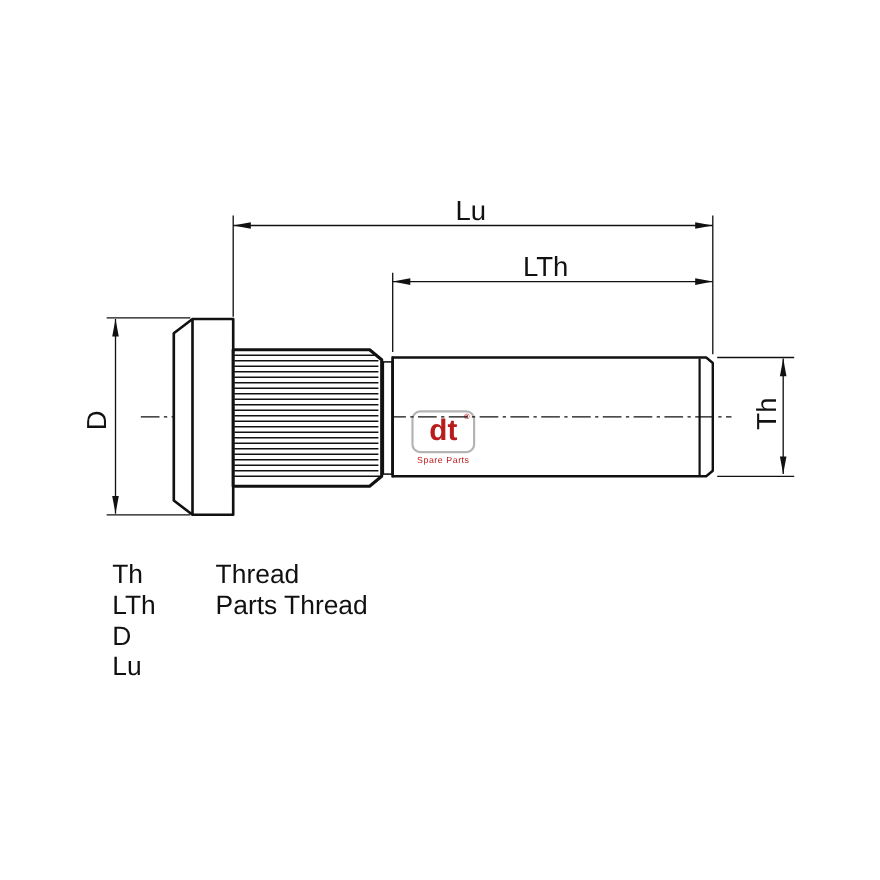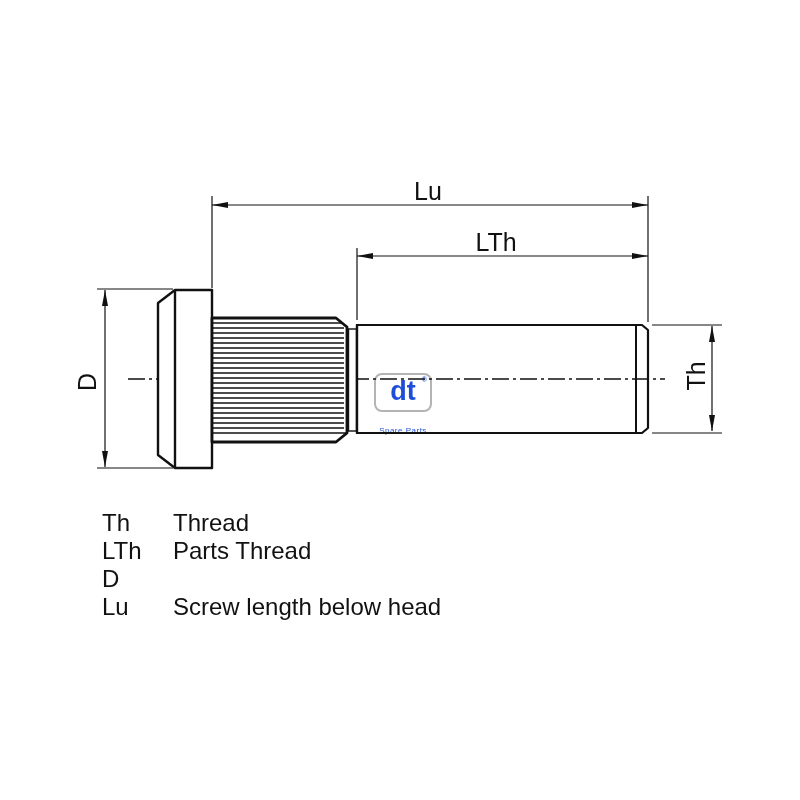--- a/index.html
+++ b/index.html
@@ -15,21 +15,21 @@
     background: #ffffff;
     overflow: hidden;
   }
   
   #logo {
     position: absolute;
     left: 374px;
     top: 373px;
     width: 58px;
     text-align: center;
-    color: #1d4ed8;
+    color: #b91c1c;
     z-index: 1;
     user-select: none;
   }
   #logo .logo-box {
     width: 54px;
     height: 35px;
     border: 2.5px solid #b4b4b4;
     border-radius: 8px;
     display: flex;
     align-items: center;
@@ -44,21 +44,21 @@
     transform: translatey(-1px);
   }
   #logo .logo-reg {
     position: absolute;
     top: 1px;
     right: 3px;
     font-size: 7px;
     font-weight: bold;
   }
   #logo .logo-caption {
-    margin-top: 14px;
+    margin-top: 2px;
     font-size: 8px;
     letter-spacing: 0.5px;
     white-space: nowrap;
   }
   
   #drawing {
     position: absolute;
     left: 0;
     top: 0;
     z-index: 2;
@@ -75,20 +75,21 @@
     display: flex;
     line-height: 28px;
     font-size: 24px;
   }
   #legend .legend-abbr {
     width: 71px;
     flex: 0 0 71px;
   }
   #legend .legend-desc {
     white-space: nowrap;
+    margin-left: 23px;
   }
   svg text {
     font-family: "Liberation Sans", sans-serif;
     fill: #111111;
   }
 </style>
 </head>
 <body>
 
 <div id="stage">
@@ -194,17 +195,16 @@
     </div>
     <div class="legend-row">
       <span class="legend-abbr">LTh</span>
       <span class="legend-desc">Parts Thread</span>
     </div>
     <div class="legend-row">
       <span class="legend-abbr">D</span>
     </div>
     <div class="legend-row">
       <span class="legend-abbr">Lu</span>
-      <span class="legend-desc">Screw length below head</span>
     </div>
   </div>
 
 </div>
 
 </body></html>

